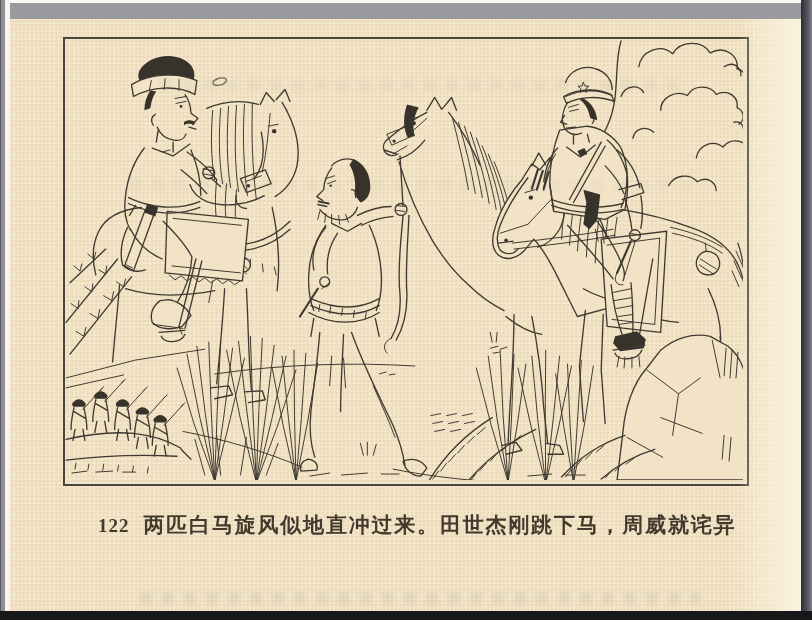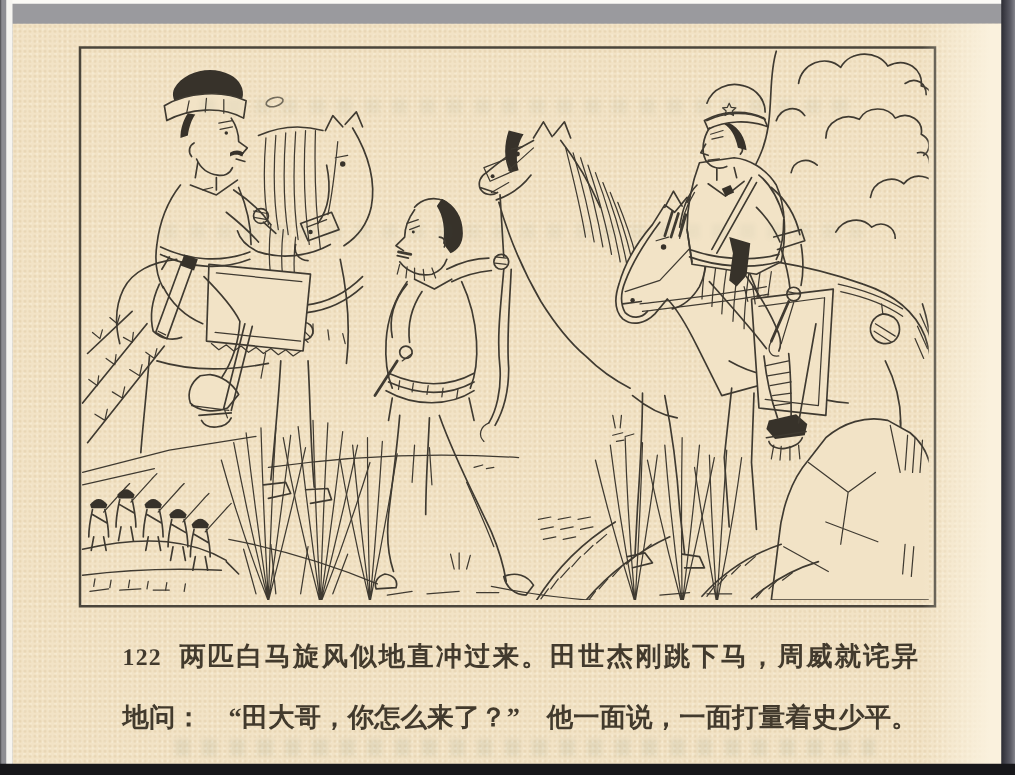--- a/index.html
+++ b/index.html
@@ -291,21 +291,20 @@
                    M414,438 l-6,8 m16,-18 l-7,8 m18,-18 l-7,8 m19,-17 l-8,7 m20,-16 l-8,7
                    M510,434 l-6,8 m16,-17 l-7,8 m18,-16 l-7,7 m19,-14 l-8,7
                    M550,436 l-6,7 m17,-14 l-7,7 m19,-13 l-8,6"></path>
           <path class="thin" d="M666,312 l-2,28 m8,-26 l-2,28 m8,-26 l-2,26 M664,400 l-2,24 m9,-22 l-2,24
                    M300,420 l-3,-12 m7,12 l0,-13 m6,13 l3,-11 M430,306 l-2,-10 m6,10 l1,-10"></path>
         </g>
       </svg>
     </div>
 
     <div class="caption-line cap1"><span class="pagenum">122</span><span>两匹白马旋风似地直冲过来。田世杰刚跳下马，周威就诧异</span></div>
-    <div class="caption-line cap2"><span>地问：　“田大哥，你怎么来了？”　他一面说，一面打量着史少平。</span></div>
 
     <div class="bleed bleed1"></div>
     <div class="bleed bleed2"></div>
     <div class="bleed bleed3"></div>
 
     <div class="page-fade-right"></div>
   </div>
 
   <div class="edge-top"></div>
   <div class="edge-left-gray"></div>

